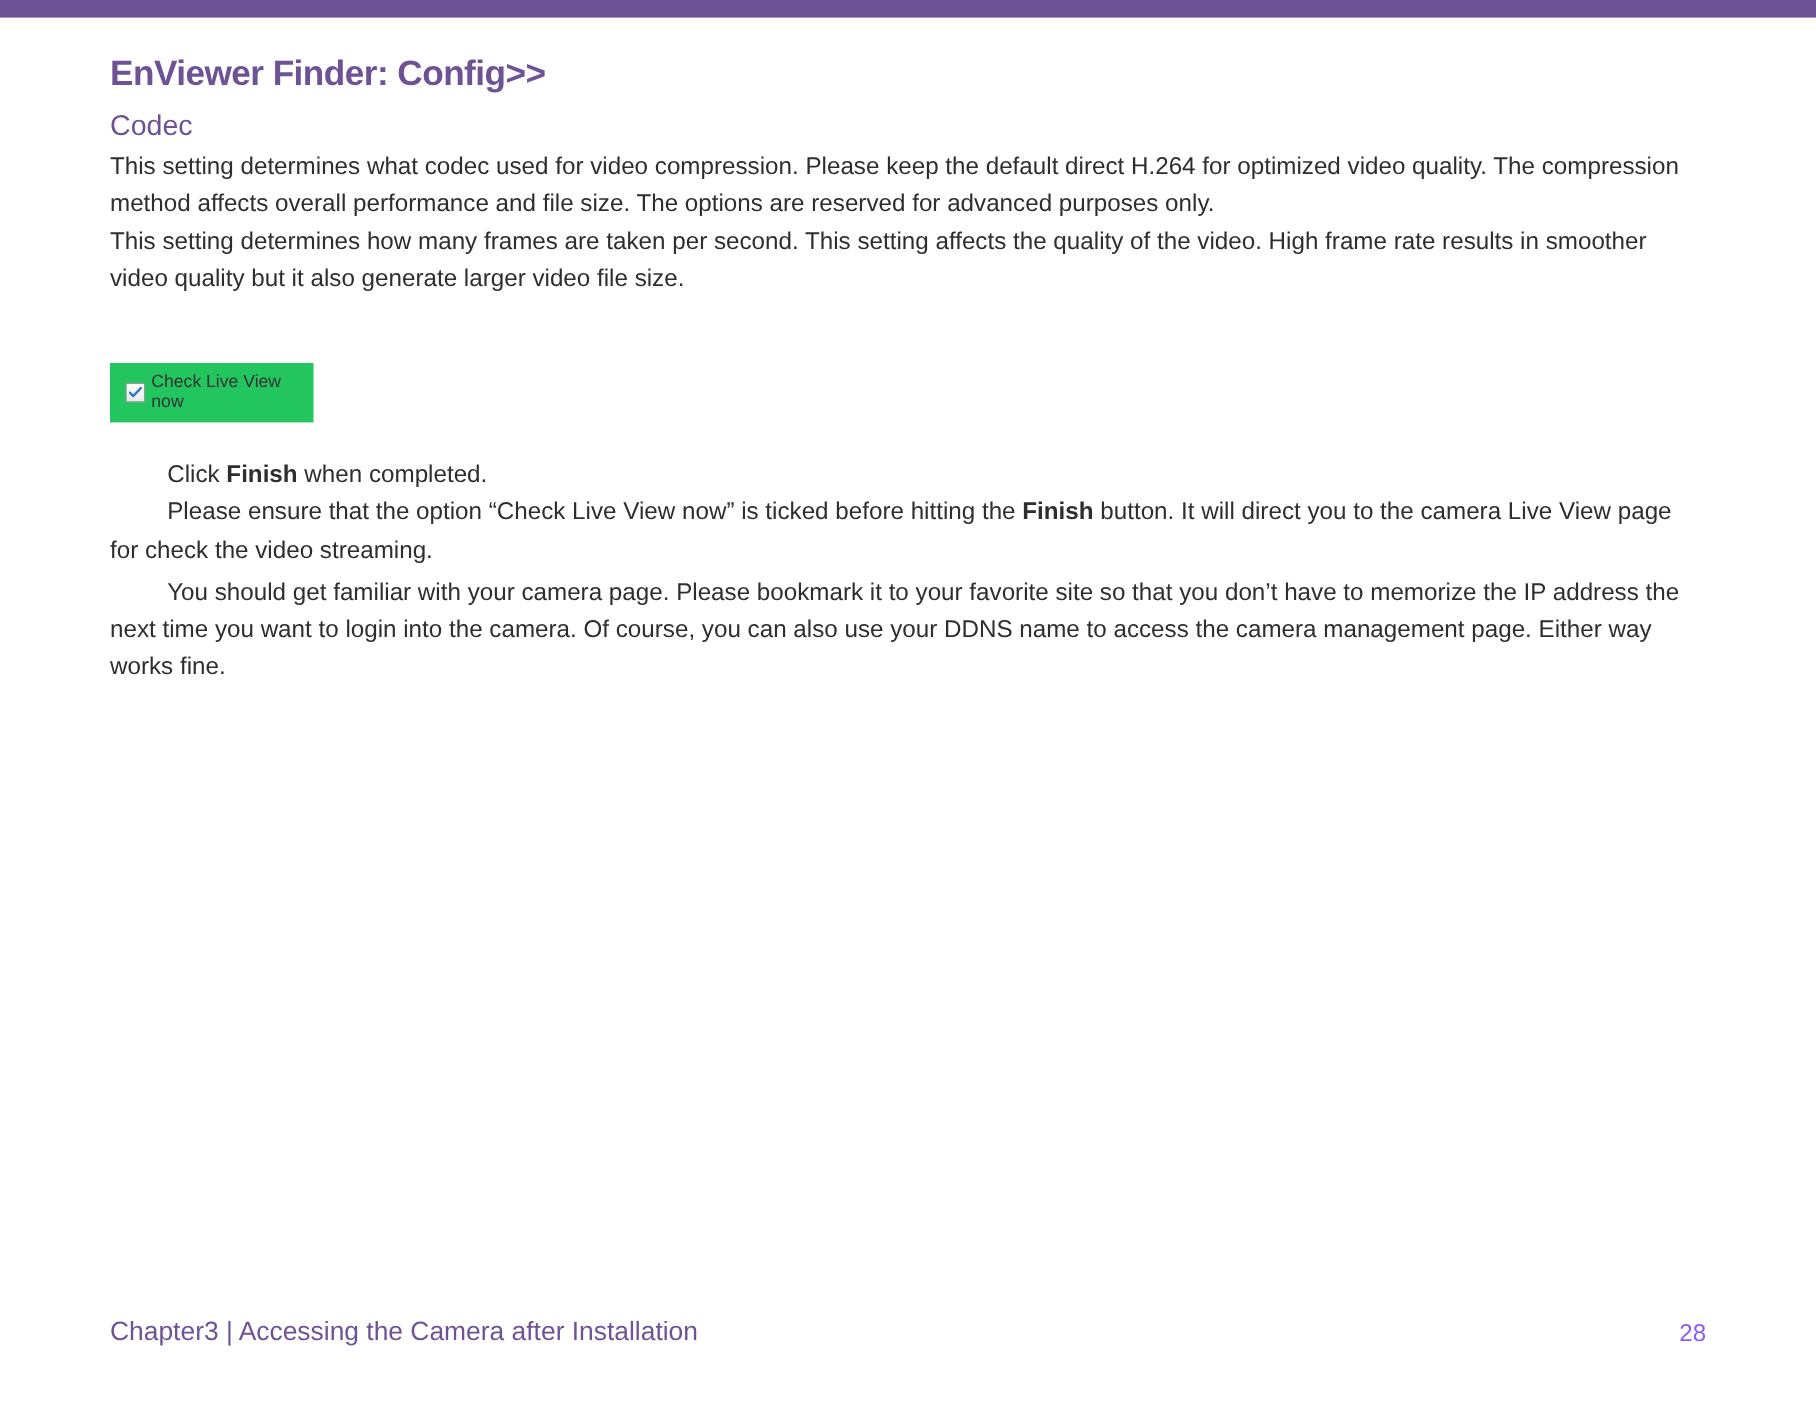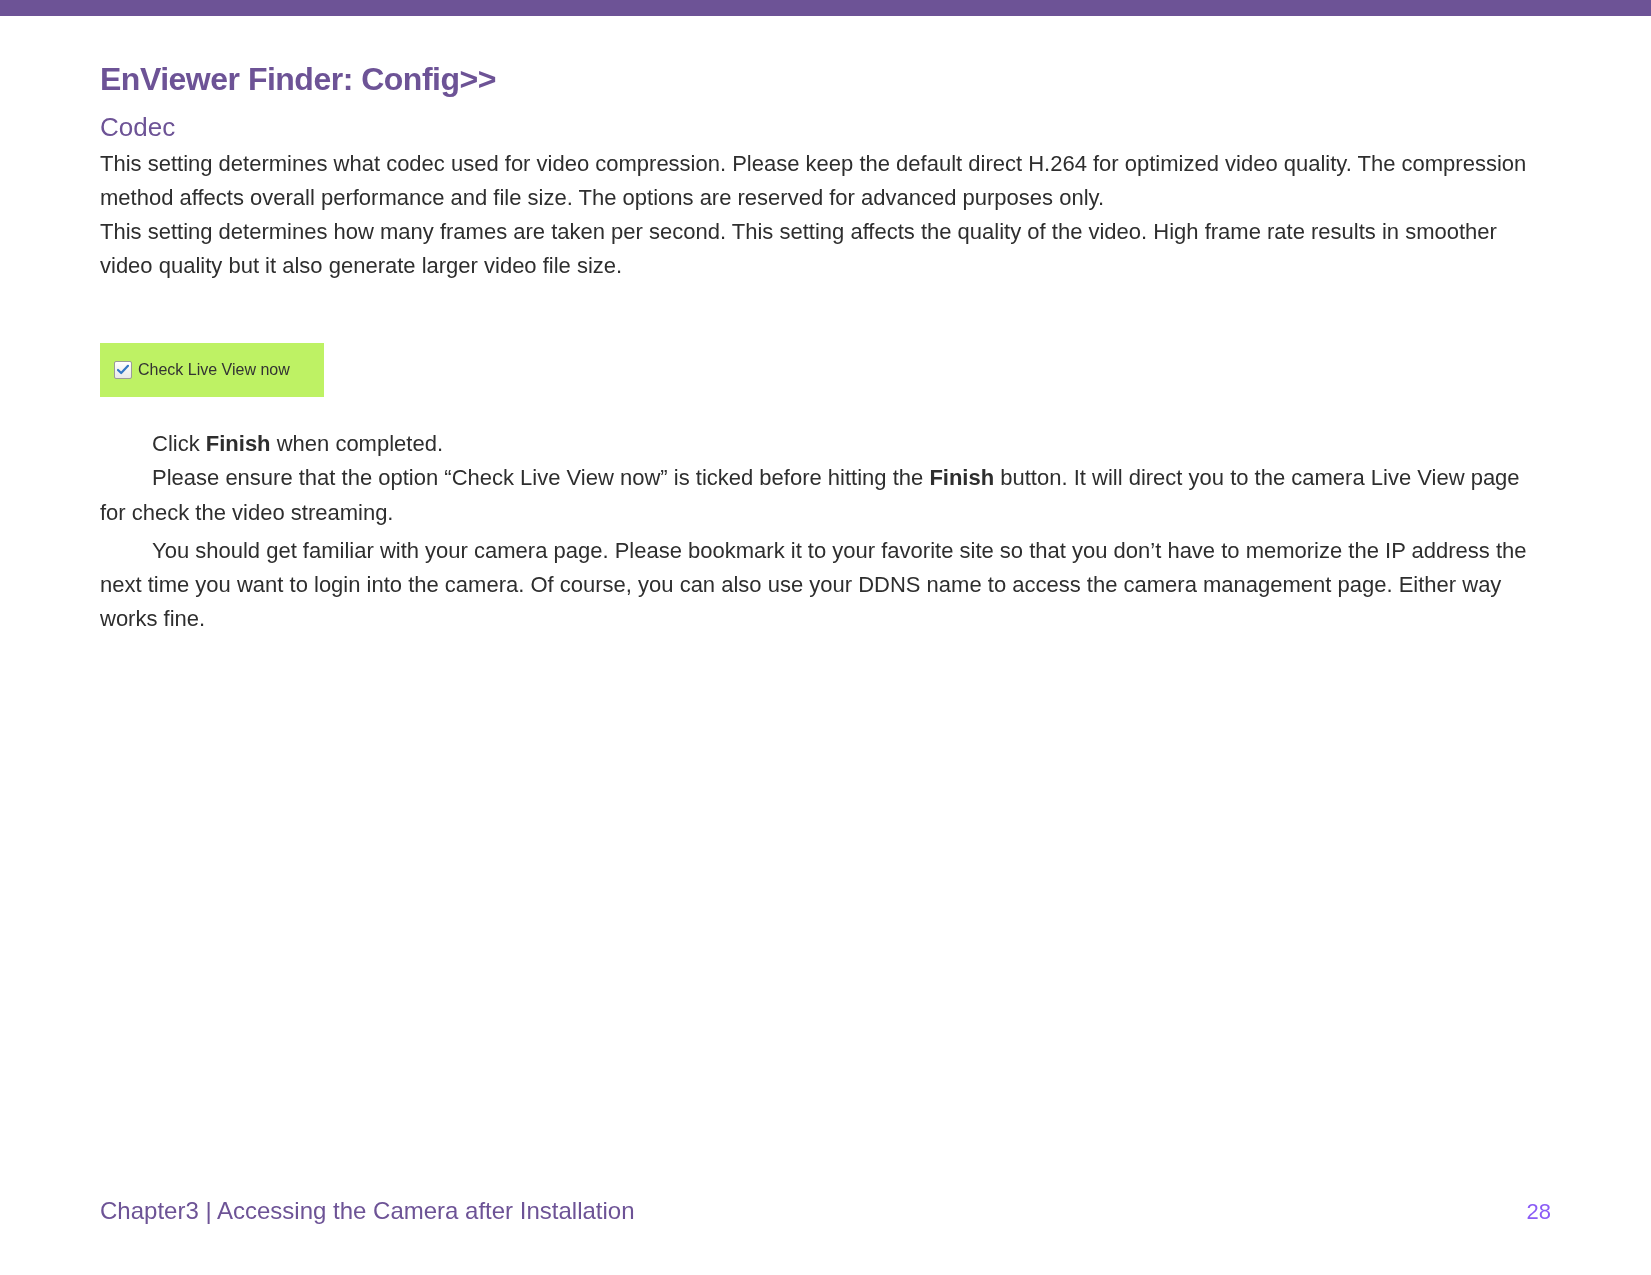--- a/index.html
+++ b/index.html
@@ -15,21 +15,21 @@
   }
   .top-bar {
     width: 100%;
     height: 16px;
     background: #6d5396;
   }
   .page {
     position: absolute;
     left: 100px;
     right: 100px;
-    top: 61px;
+    top: 48px;
   }
   .h1 {
     font-size: 32px;
     font-weight: 700;
     color: #6d5396;
     letter-spacing: -0.5px;
     margin-bottom: 8px;
   }
   .h2 {
     font-size: 26px;
@@ -42,23 +42,23 @@
     font-size: 22px;
     line-height: 1.55;
     color: #2e2e2e;
   }
   .indent {
     text-indent: 52px;
   }
   .check-box-panel {
     margin-top: 60px;
     margin-bottom: 30px;
-    width: 224px;
+    width: 185px;
     height: 54px;
-    background: #bef264;
+    background: #22c55e;
     display: flex;
     align-items: center;
     padding-left: 14px;
     box-sizing: border-box;
   }
   .check-glyph {
     width: 18px;
     height: 18px;
     border: 1px solid #9a9a9a;
     background: linear-gradient(#ffffff,#e8e8e8);

